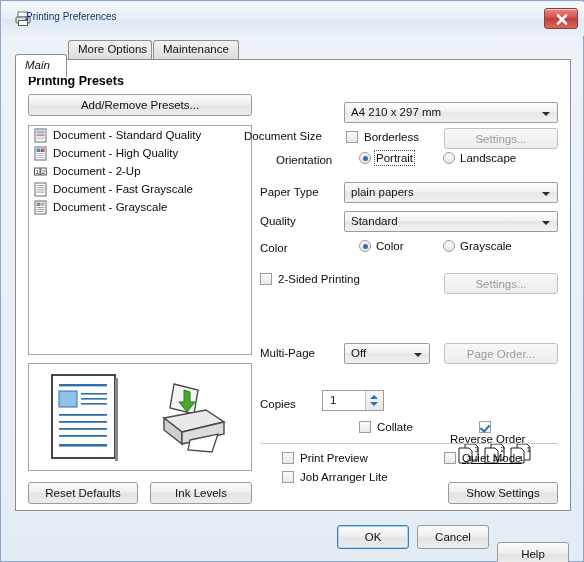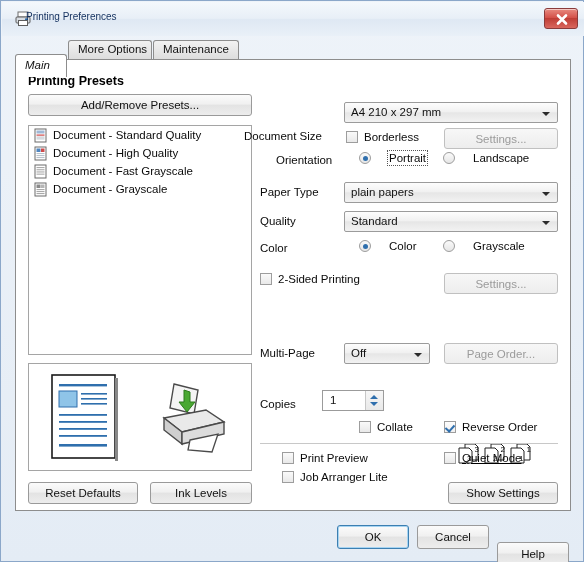--- a/index.html
+++ b/index.html
@@ -121,21 +121,21 @@
   .rbox{
     width:12px;height:12px;flex:0 0 12px;border-radius:50%;box-sizing:border-box;
     border:1px solid #9d9d9d;
     background:linear-gradient(to bottom,#fafafa,#e6e6e6);
     position:relative;
   }
   .rbox.sel:after{
     content:"";position:absolute;left:2.5px;top:2.5px;width:5px;height:5px;
     border-radius:50%;background:#2f6fad;
   }
-  .radrow .rlabel{margin-left:18px;font-size:11.5px;color:#0a0a0a;white-space:nowrap;}
+  .radrow .rlabel{margin-left:5px;font-size:11.5px;color:#0a0a0a;white-space:nowrap;}
   .radrow .rlabel.focus{outline:1px dotted #555;outline-offset:1px;}
   .spin{
     position:absolute;box-sizing:border-box;
     border:1px solid #9b9b9b;background:#fff;height:21px;
   }
   .spin .sval{position:absolute;left:7px;top:3px;font-size:11.5px;color:#111;}
   .spin .sbtns{
     position:absolute;right:0;top:0;width:17px;height:19px;
     border-left:1px solid #c7c7c7;
     background:linear-gradient(to bottom,#f6f6f6,#e9e9e9);
@@ -207,20 +207,31 @@
               <rect x="2.5" y="7" width="8" height="1.1" fill="#b9c2cc"></rect>
               <rect x="2.5" y="9" width="8" height="1.1" fill="#b9c2cc"></rect>
               <rect x="2.5" y="11" width="8" height="1.1" fill="#b9c2cc"></rect>
             </svg>
         </span>
         <span class="pi-label">Document - High Quality</span>
       </div>
       <div class="preset-item">
         <span class="doc-ico">
           <svg width="13" height="15" viewBox="0 0 13 15">
+              <rect x="0.5" y="4" width="5.5" height="7" fill="#fff" stroke="#555"></rect>
+              <rect x="6.8" y="4" width="5.5" height="7" fill="#fff" stroke="#555"></rect>
+              <text x="3.2" y="9.6" font-size="6" text-anchor="middle" fill="#222" font-family="sans-serif">1</text>
+              <text x="9.5" y="9.6" font-size="6" text-anchor="middle" fill="#222" font-family="sans-serif">2</text>
+            </svg>
+        </span>
+        <span class="pi-label">Document - 2-Up</span>
+      </div>
+      <div class="preset-item">
+        <span class="doc-ico">
+          <svg width="13" height="15" viewBox="0 0 13 15">
               <rect x="1" y="1" width="11" height="13" fill="#fff" stroke="#6b6b6b"></rect>
               <rect x="2.5" y="3" width="8" height="1.1" fill="#a9a9a9"></rect>
               <rect x="2.5" y="5.2" width="8" height="1.1" fill="#a9a9a9"></rect>
               <rect x="2.5" y="7.4" width="8" height="1.1" fill="#a9a9a9"></rect>
               <rect x="2.5" y="9.6" width="8" height="1.1" fill="#a9a9a9"></rect>
             </svg>
         </span>
         <span class="pi-label">Document - Fast Grayscale</span>
       </div>
       <div class="preset-item">
@@ -357,21 +368,21 @@
         </g>
         <text x="62" y="21" font-size="8" fill="#111" font-family="sans-serif">1</text>
         <text x="69.5" y="12" font-size="8" fill="#111" font-family="sans-serif">1</text>
       </svg>
     </span>
 
     <div class="chkrow" style="left:343px;top:361px;">
       <span class="cbox"></span>
       <span class="clabel">Collate</span>
     </div>
-    <div class="chkrow" style="left:428px;top:361px;">
+    <div class="chkrow" style="left:428px;top:361px;flex-direction:column;">
       <span class="cbox checked"></span>
       <span class="clabel">Reverse Order</span>
     </div>
 
     <div class="hsep" style="left:244px;top:383px;width:298px;"></div>
 
     <div class="chkrow" style="left:266px;top:392px;">
       <span class="cbox"></span>
       <span class="clabel">Print Preview</span>
     </div>

